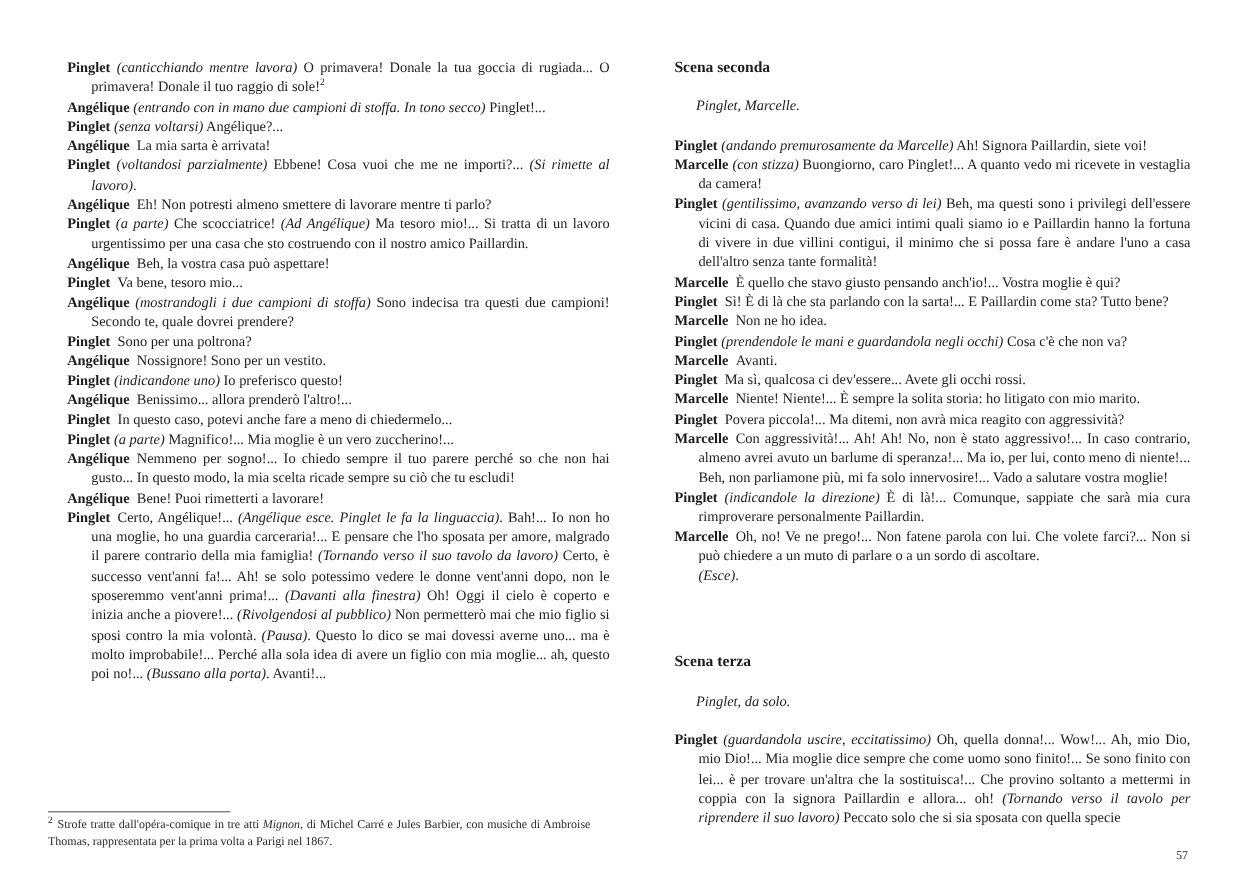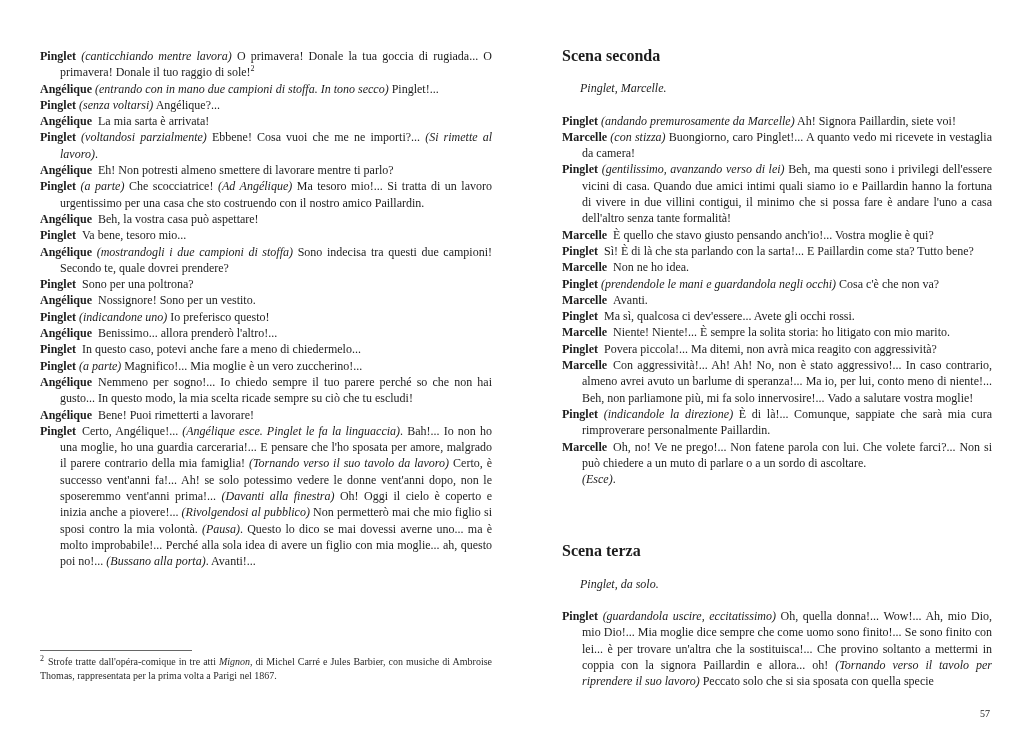--- a/index.html
+++ b/index.html
@@ -15,48 +15,48 @@
     color: #1c1c1c;
     font-family: "Liberation Serif", serif;
     font-size: 12px;
     line-height: 16.3px;
     overflow: hidden;
   }
   .col {
     position: absolute;
     top: 48px;
   }
-  .col-left  { left: 40px;  width: 452px; }
+  .col-left  { left: 56px;  width: 452px; }
   .col-right { left: 562px; width: 430px; }
 
   .speech {
     margin: 0;
     text-align: justify;
     padding-left: 20px;
     text-indent: -20px;
   }
   .seg-b { font-weight: bold; }
   .seg-i { font-style: italic; }
   sup.seg-sup { font-size: 8px; line-height: 0; }
 
   .scene-heading {
-    font-size: 16px;
+    font-size: 13px;
     font-weight: bold;
     margin: 0;
   }
   .scene-heading:not(:first-child) { margin-top: 56px; }
   .stage-note {
     font-style: italic;
     margin: 16px 0 16px 18px;
   }
 
   .footnote {
     position: absolute;
     left: 40px;
-    bottom: 64px;
+    bottom: 38px;
     width: 452px;
   }
   .footnote-rule {
     width: 152px;
     border-top: 1px solid #666;
     margin-bottom: 4px;
   }
   .footnote-text {
     margin: 0;
     font-size: 10px;

